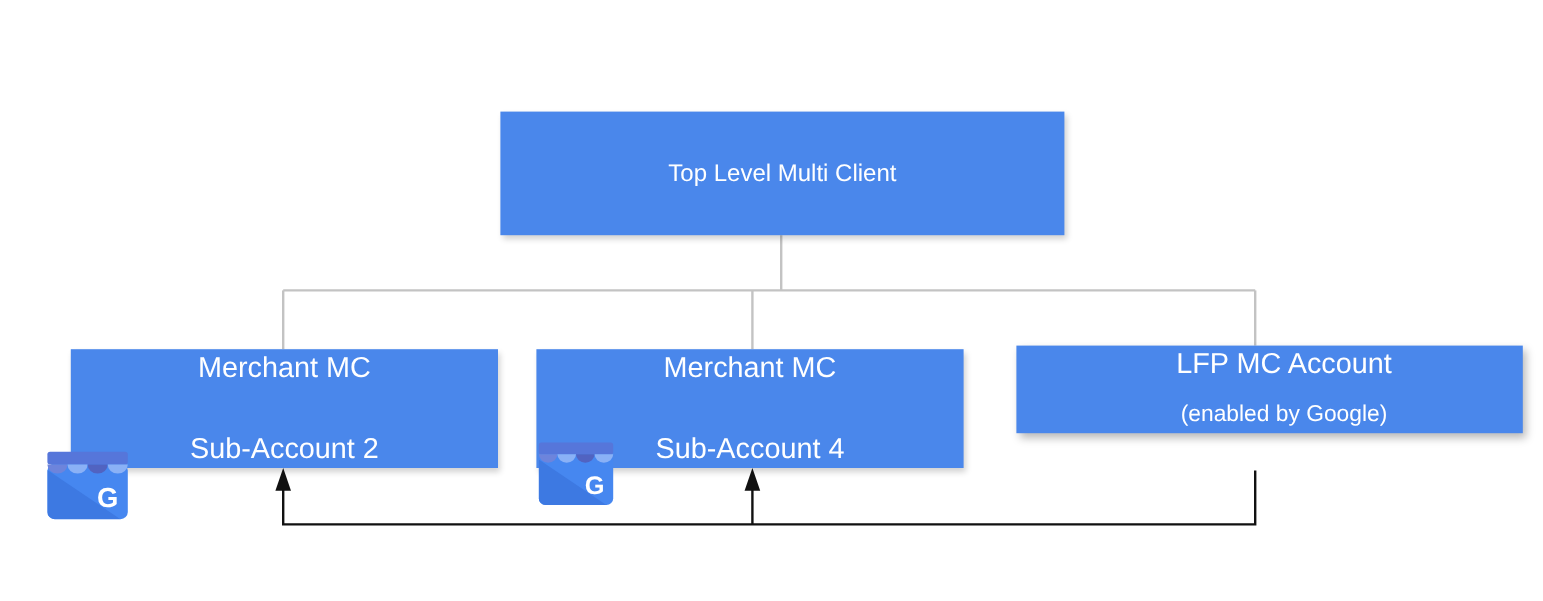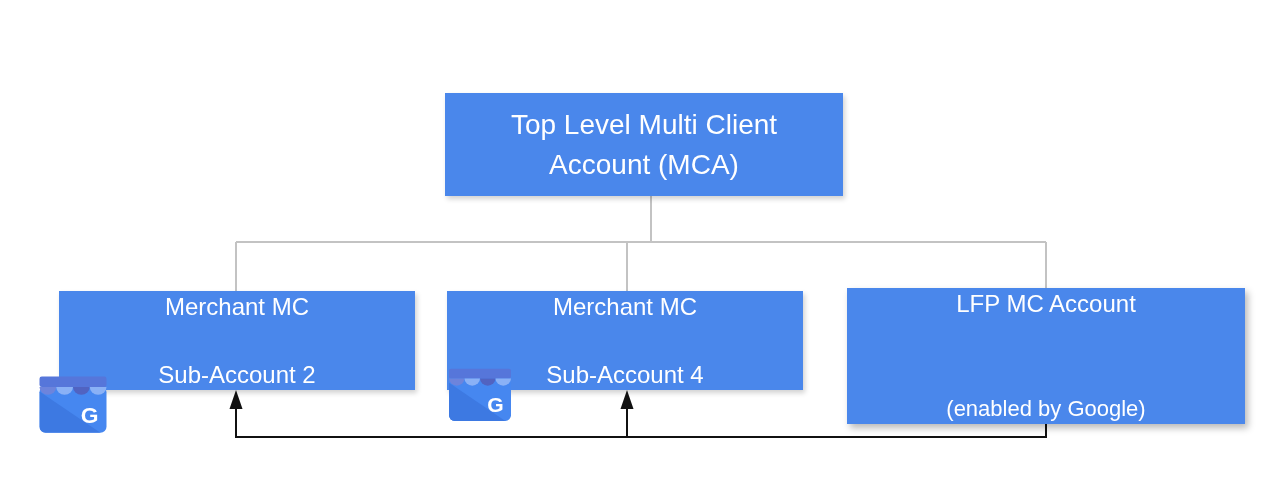--- a/index.html
+++ b/index.html
@@ -28,35 +28,34 @@
     color: var(--text_white, #ffffff);
     display: flex;
     flex-direction: column;
     align-items: center;
     justify-content: center;
     text-align: center;
     box-shadow: 2px 3px 5px rgba(0,0,0,0.18);
   }
   .node-root {
     left: 417px; top: 93px;
-    width: 398px; height: 103px;
-    font-size: 28px;
+    width: 470px; height: 103px;
+    font-size: 20px;
     line-height: 40px;
-    margin-left: 28px;
   }
   .node-child {
     font-size: 24px;
     line-height: 31px;
     justify-content: space-between;
   }
   .node-sub1 { left: 59px;  top: 291px; width: 356px; height: 99px; }
   .node-sub2 { left: 447px; top: 291px; width: 356px; height: 99px; }
-  .node-lfp  { left: 847px; top: 288px; width: 398px; height: 136px;
-               box-shadow: 3px 4px 7px rgba(0,0,0,0.28); }
-  .node-lfp .line2 { font-size: 22px; }
+  .node-lfp  { left: 847px; top: 288px; width: 398px; height: 73px;
+               box-shadow: 3px 4px 7px rgba(0,0,0,0.28); padding-left: 24px; }
+  .node-lfp .line2 { font-size: 19px; }
   .gmb-icon {
     position: absolute;
     z-index: 5;
   }
   .gmb-icon-1 { left: 34px;  top: 368px; width: 78px; height: 67px; }
   .gmb-icon-2 { left: 444px; top: 361px; width: 72px; height: 62px; }
 </style>
 </head>
 <body>
 
@@ -77,21 +76,20 @@
       <path d="M627,437 V408"></path>
     </g>
     <g fill="#111111" stroke="none">
       <polygon points="236,390 229.5,409 242.5,409"></polygon>
       <polygon points="627,390 620.5,409 633.5,409"></polygon>
     </g>
   </svg>
 
   <div class="node node-root">
     <span class="line1">Top Level Multi Client</span>
-    <span class="line2">Account (MCA)</span>
   </div>
 
   <div class="node node-child node-sub1">
     <span class="line1">Merchant MC</span>
     <span class="line2">Sub-Account 2</span>
   </div>
 
   <div class="node node-child node-sub2">
     <span class="line1">Merchant MC</span>
     <span class="line2">Sub-Account 4</span>

